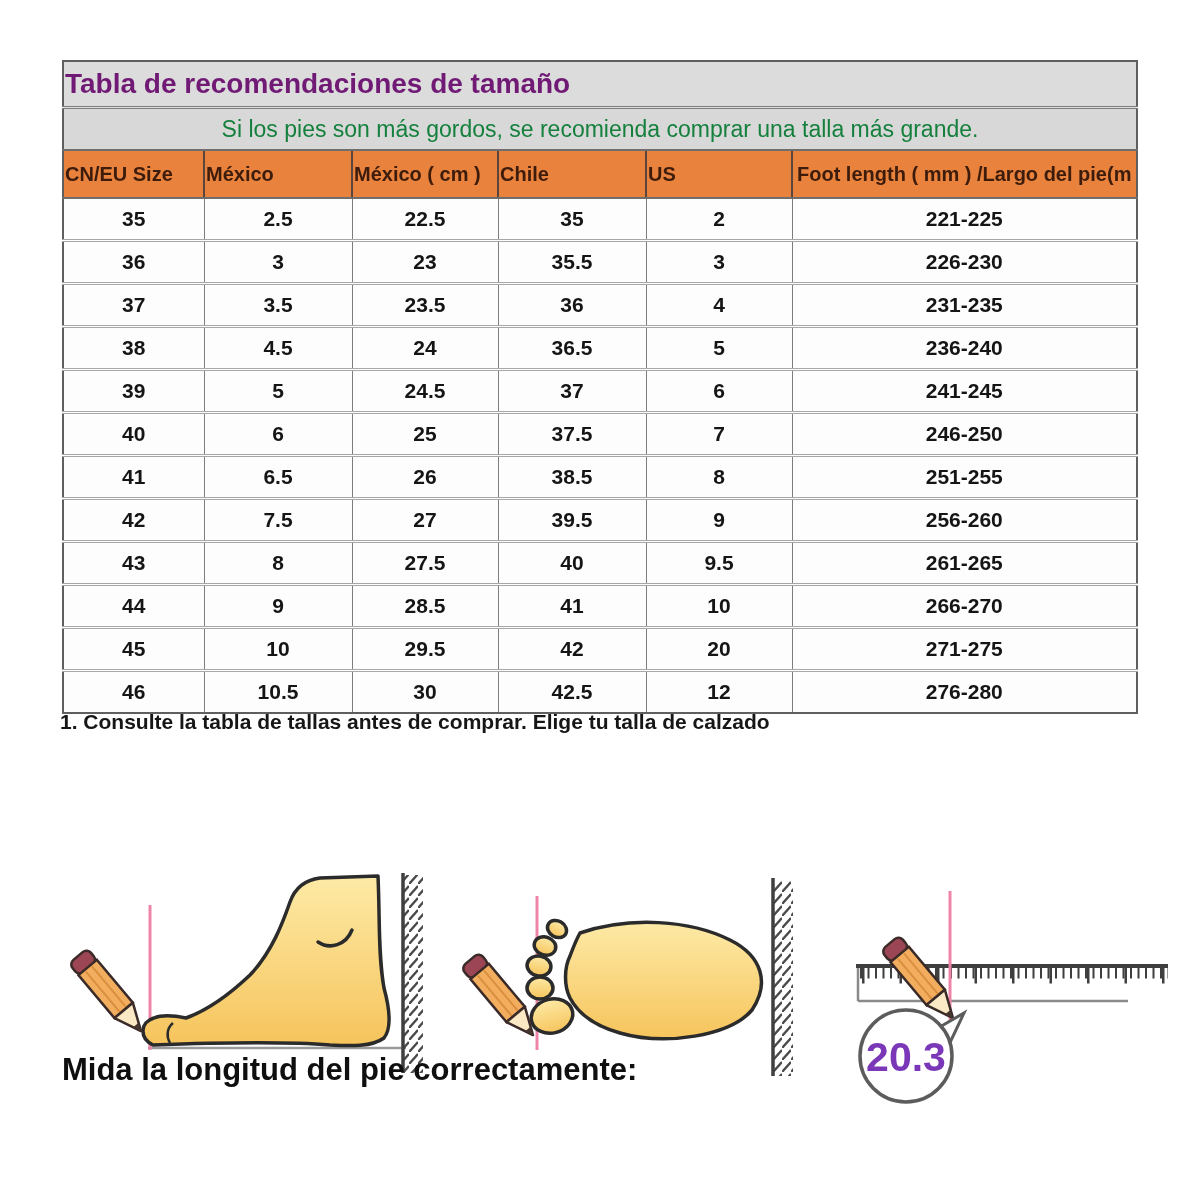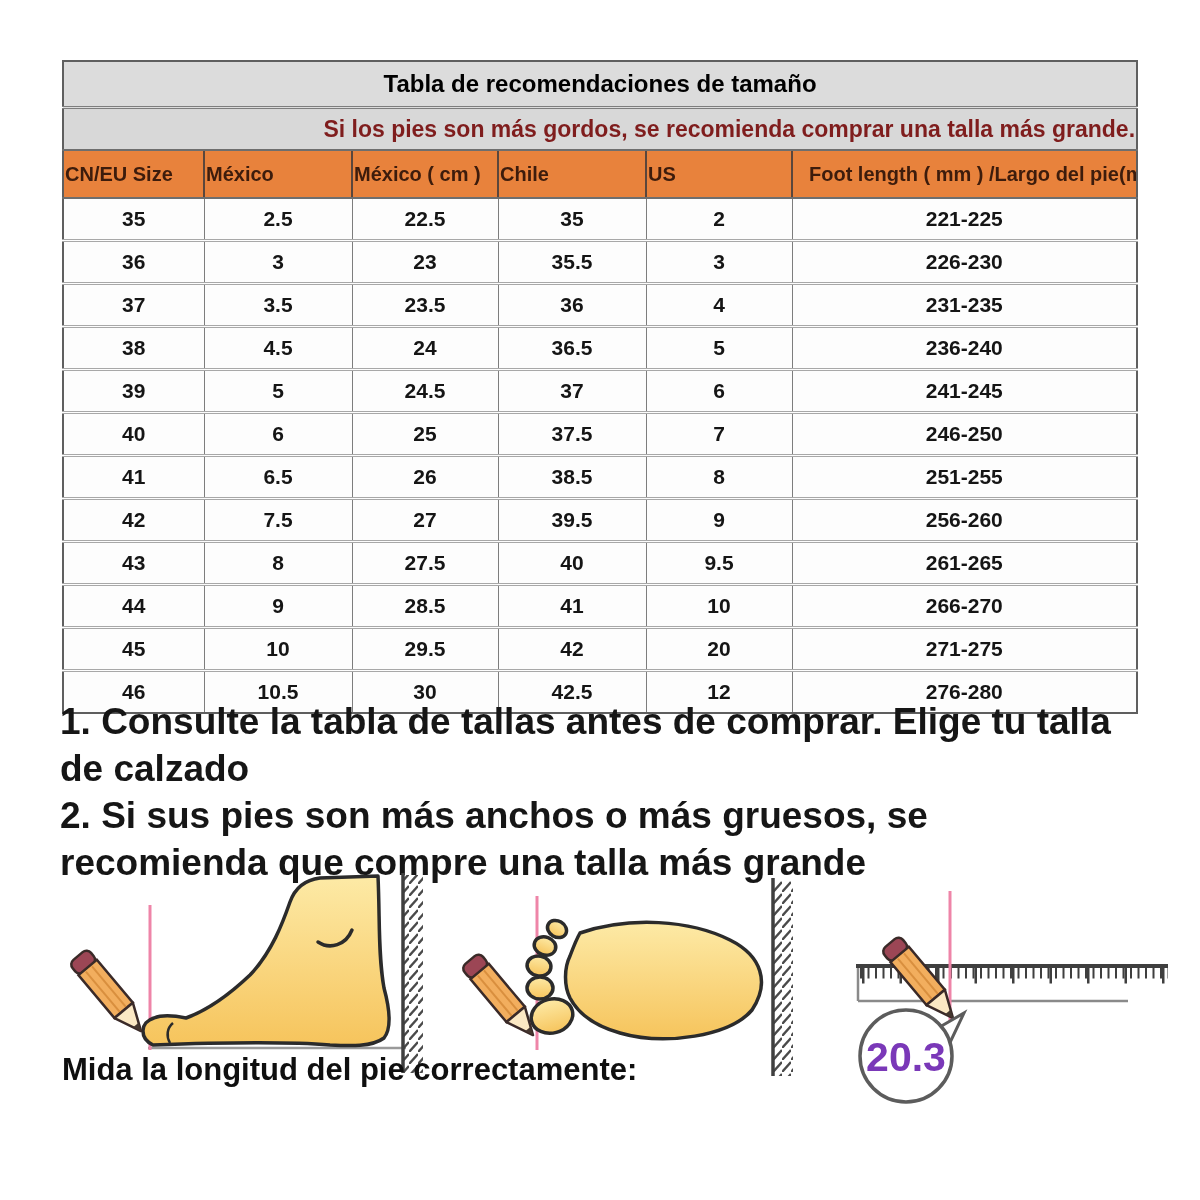--- a/index.html
+++ b/index.html
@@ -10,50 +10,50 @@
   }
   .page{position:absolute;inset:0;}
 
   
   table.size-table{
     position:absolute;left:62px;top:60px;width:1074px;
     border-collapse:collapse;table-layout:fixed;
     border:2px solid #5f5f5f;background:#fdfdfd;
   }
   .title-cell{
-    background:#dcdcdc;height:42px;text-align:center;
-    font-size:24px;font-weight:bold;color:#000000;
+    background:#dcdcdc;height:42px;text-align:left;
+    font-size:28px;font-weight:bold;color:#701a75;
     border-bottom:3px double #7e7e7e;
   }
   .subtitle-cell{
-    background:#d8d8d8;height:38px;text-align:right;
-    font-size:23px;font-weight:bold;color:#7f1d1d;
+    background:#d8d8d8;height:38px;text-align:center;
+    font-size:23px;font-weight:normal;color:#15803d;
     border-bottom:2px solid #6e6e6e;
   }
   .header-row th{
     background:#e8823c;height:44px;text-align:left;
     font-size:20px;font-weight:bold;color:#3d1c0c;
     border-left:2px solid #5a463c;border-bottom:2px solid #6e6e6e;
     overflow:hidden;white-space:nowrap;
   }
   .header-row th:first-child{border-left:none;}
-  .header-row th.col-foot{text-align:left;padding-left:16px;}
+  .header-row th.col-foot{text-align:left;padding-left:4px;}
   tbody td{
     height:38px;text-align:center;vertical-align:middle;
     font-size:21px;font-weight:bold;color:#151515;
     border-left:1px solid #7d7d7d;border-top:3px double #a8a8a8;
     background:#fdfdfd;
   }
   tbody td:first-child{border-left:none;}
   tbody tr:first-child td{border-top:none;}
 
   
   .notes{
     position:absolute;left:60px;top:698px;width:1078px;
-    font-size:37px;font-weight:600;color:#161616;line-height:47px;
+    font-size:21px;font-weight:600;color:#161616;line-height:47px;
   }
   .notes p{margin:0;}
 
   
   .fig{position:absolute;}
   #fig-side{left:40px;top:860px;}
   #fig-top{left:440px;top:868px;}
   #fig-ruler{left:828px;top:863px;}
 
   
@@ -187,21 +187,20 @@
           <td>30</td>
           <td>42.5</td>
           <td>12</td>
           <td>276-280</td>
         </tr>
       </tbody>
   </table>
 
   <div class="notes">
     <p>1. Consulte la tabla de tallas antes de comprar. Elige tu talla de calzado</p>
-    <p>2. Si sus pies son más anchos o más gruesos, se recomienda que compre una talla más grande</p>
   </div>
 
   <svg id="fig-side" class="fig" width="400" height="237" viewBox="0 0 400 237">
     <defs>
       <linearGradient id="footGrad1" x1="0" y1="0" x2="0" y2="1">
         <stop offset="0" stop-color="#fdeaa6"></stop>
           <stop offset="1" stop-color="#f6c45c"></stop>
       </linearGradient>
       <pattern id="hatch" width="9" height="12" patternUnits="userSpaceOnUse">
         <path d="M0,12 L9,2" stroke="#4a4a4a" stroke-width="2.5"></path>

